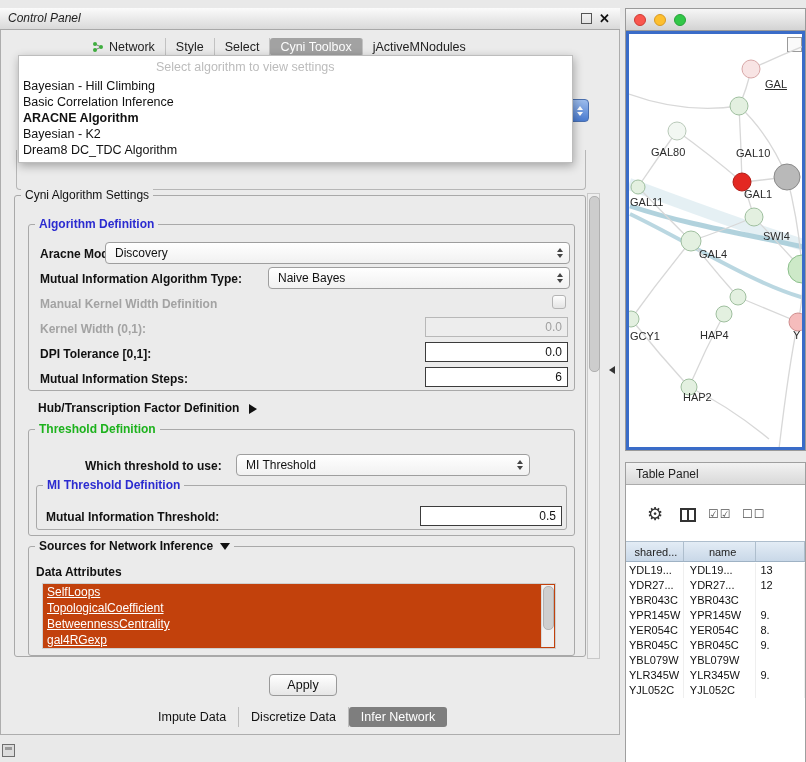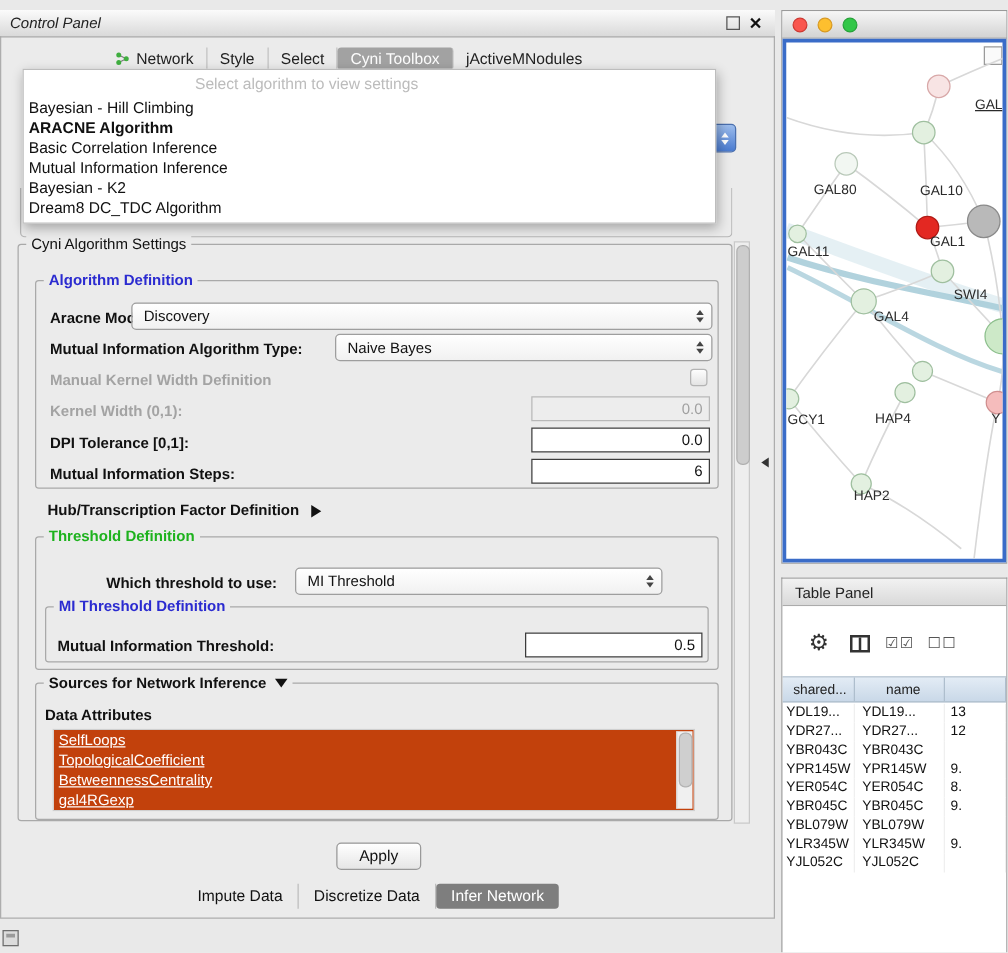--- a/index.html
+++ b/index.html
@@ -154,23 +154,22 @@
 <div class="abs grp-frag"></div>
 
 <div class="abs combo-frag">
   <span class="wtri-up"></span>
   <span class="wtri-down"></span>
 </div>
 
 <div class="abs popup">
   <div class="ph">Select algorithm to view settings</div>
   <div class="pitem">Bayesian - Hill Climbing</div>
+  <div class="pitem">Basic Correlation Inference</div>
   <div class="pitem bold">ARACNE Algorithm</div>
-  <div class="pitem">Basic Correlation Inference</div>
-  <div class="pitem">Mutual Information Inference</div>
   <div class="pitem">Bayesian - K2</div>
   <div class="pitem">Dream8 DC_TDC Algorithm</div>
 </div>
 
 <div class="abs group" style="left:14px;top:195px;width:572px;height:462px;">
   <span class="gtitle">Cyni Algorithm Settings</span>
 </div>
 
 <div class="abs sb" style="left:587px;top:193px;width:13px;height:466px;">
   <div class="sb-thumb" style="top:2px;height:174px;"></div>
@@ -317,21 +316,21 @@
         <circle cx="125" cy="183" r="9" fill="#e3f0e0" stroke="#9fbf9f"></circle>
         <circle cx="62" cy="207" r="10" fill="#e3f0e0" stroke="#9fbf9f"></circle>
         <circle cx="173" cy="235" r="14" fill="#cde9c8" stroke="#8cbf8c"></circle>
         <circle cx="109" cy="263" r="8" fill="#e3f0e0" stroke="#9fbf9f"></circle>
         <circle cx="2" cy="285" r="8" fill="#e3f0e0" stroke="#9fbf9f"></circle>
         <circle cx="95" cy="280" r="8" fill="#e3f0e0" stroke="#9fbf9f"></circle>
         <circle cx="169" cy="288" r="9" fill="#f5bcbc" stroke="#d08f8f"></circle>
         <circle cx="60" cy="353" r="8" fill="#e3f0e0" stroke="#9fbf9f"></circle>
       </g>
     </svg>
-    <span class="net-label" style="left:151px;top:44px;text-decoration:underline;">GAL</span>
+    <span class="net-label" style="left:136px;top:44px;text-decoration:underline;">GAL</span>
     <span class="net-label" style="left:22px;top:112px;">GAL80</span>
     <span class="net-label" style="left:107px;top:113px;">GAL10</span>
     <span class="net-label" style="left:1px;top:162px;">GAL11</span>
     <span class="net-label" style="left:115px;top:154px;">GAL1</span>
     <span class="net-label" style="left:134px;top:196px;">SWI4</span>
     <span class="net-label" style="left:70px;top:214px;">GAL4</span>
     <span class="net-label" style="left:1px;top:296px;">GCY1</span>
     <span class="net-label" style="left:71px;top:295px;">HAP4</span>
     <span class="net-label" style="left:164px;top:295px;">Y</span>
     <span class="net-label" style="left:54px;top:357px;">HAP2</span>

